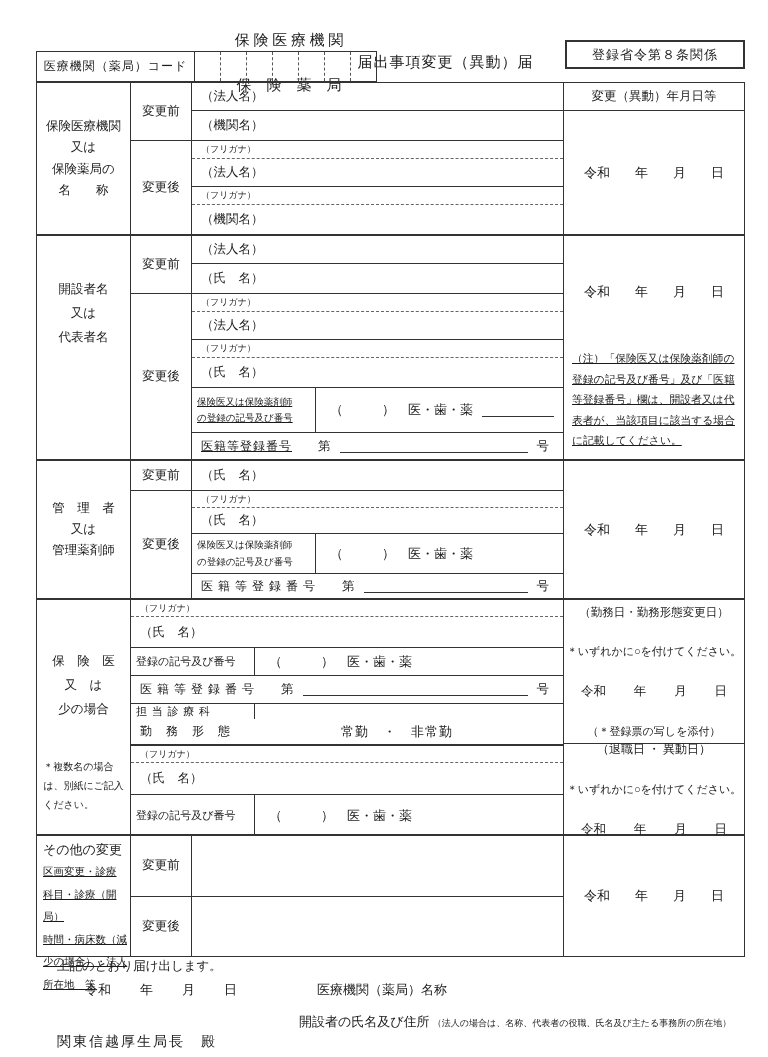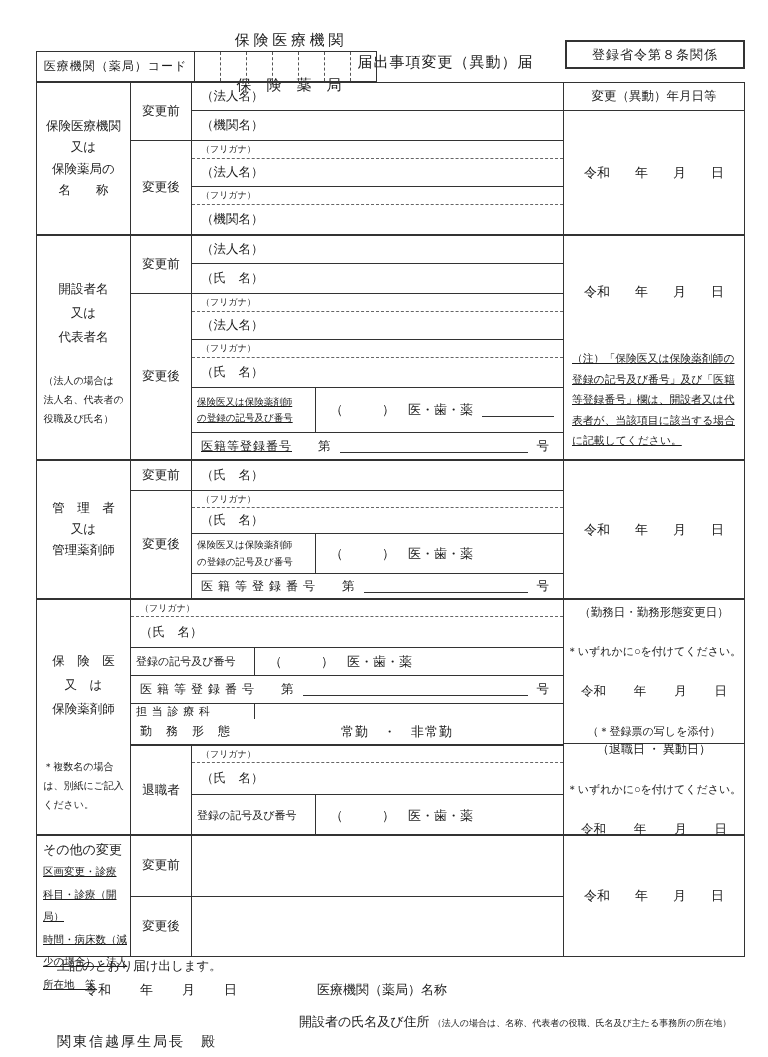--- a/index.html
+++ b/index.html
@@ -154,23 +154,20 @@
         </div>
       </div>
     </div>
   </div>
 
   <div class="section" style="height:225px">
     <div class="col1" style="justify-content:flex-start; padding-top:42px">
       <div style="white-space:pre-line; line-height:1.9">開設者名
 又は
 代表者名</div>
-      <div class="small-note" style="margin-top:22px">（法人の場合は
-法人名、代表者の
-役職及び氏名）</div>
     </div>
     <div class="mid">
       <div class="group" style="height:58px">
         <div class="sub">変更前</div>
         <div class="content">
           <div class="frow" style="height:28px">
               <span>（法人名）</span>
             </div>
           <div class="frow lastr" style="height:29px">
               <span>（氏　名）</span>
@@ -269,21 +266,21 @@
             <span>日</span>
         </div>
       </div>
     </div>
   </div>
 
   <div class="section" style="height:236px">
     <div class="col1" style="justify-content:flex-start; padding-top:50px">
       <div style="white-space:pre-line; line-height:1.9">保　険　医
 又　は
-保険薬剤師</div>
+少の場合</div>
       <div class="small-note" style="margin-top:36px">＊複数名の場合
 は、別紙にご記入
 ください。</div>
     </div>
     <div class="mid">
       <div class="group" style="height:145px">
         <div class="content">
           <div class="frow kana" style="height:17px">
               <span>（フリガナ）</span>
             </div>
@@ -306,21 +303,20 @@
             <div class="rlabel onerow" style="letter-spacing:1px">担 当 診 療 科</div>
             <div class="rvalue"></div>
           </div>
           <div class="frow" style="height:26px">
             <span class="mlabel">勤　務　形　態</span>
             <span class="centerval">常勤　・　非常勤</span>
           </div>
         </div>
       </div>
       <div class="group" style="height:91px">
-        <div class="sub">退職者</div>
         <div class="content">
           <div class="frow kana" style="height:17px">
               <span>（フリガナ）</span>
             </div>
           <div class="frow" style="height:32px">
               <span>（氏　名）</span>
             </div>
           <div class="frow lastr" style="height:41px; padding-left:0">
             <div class="rlabel onerow">登録の記号及び番号</div>
             <div class="rvalue">

